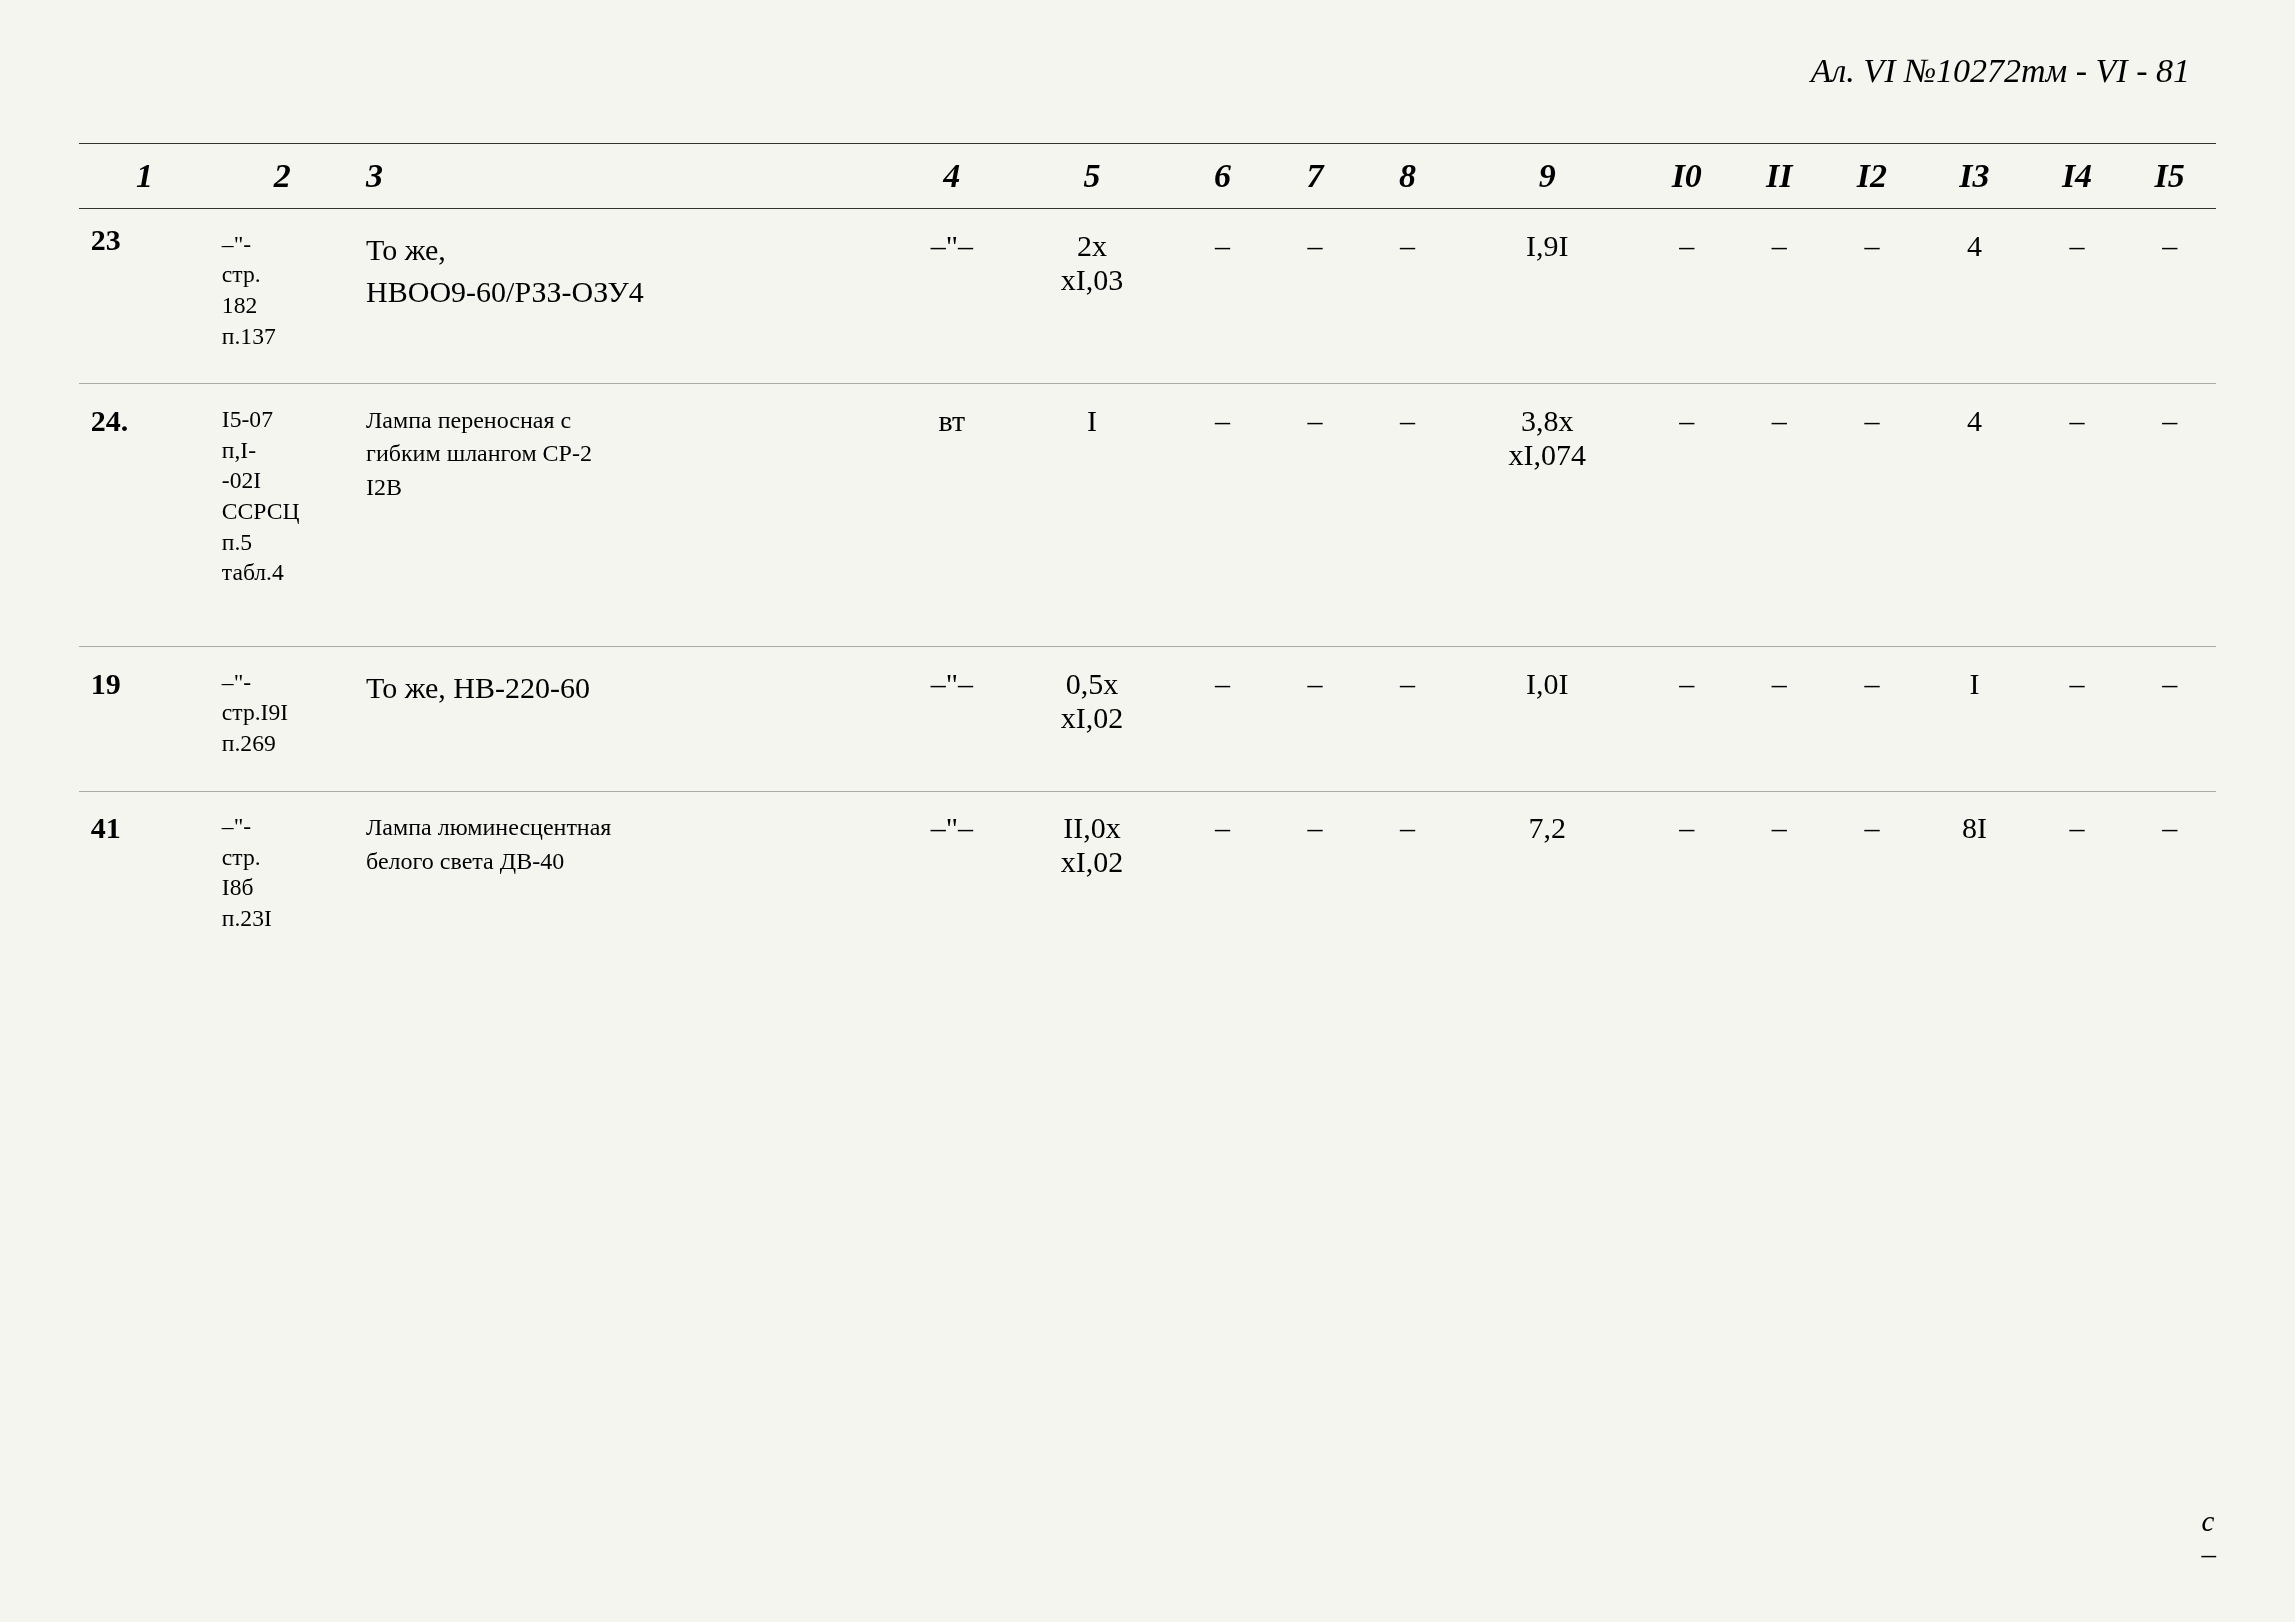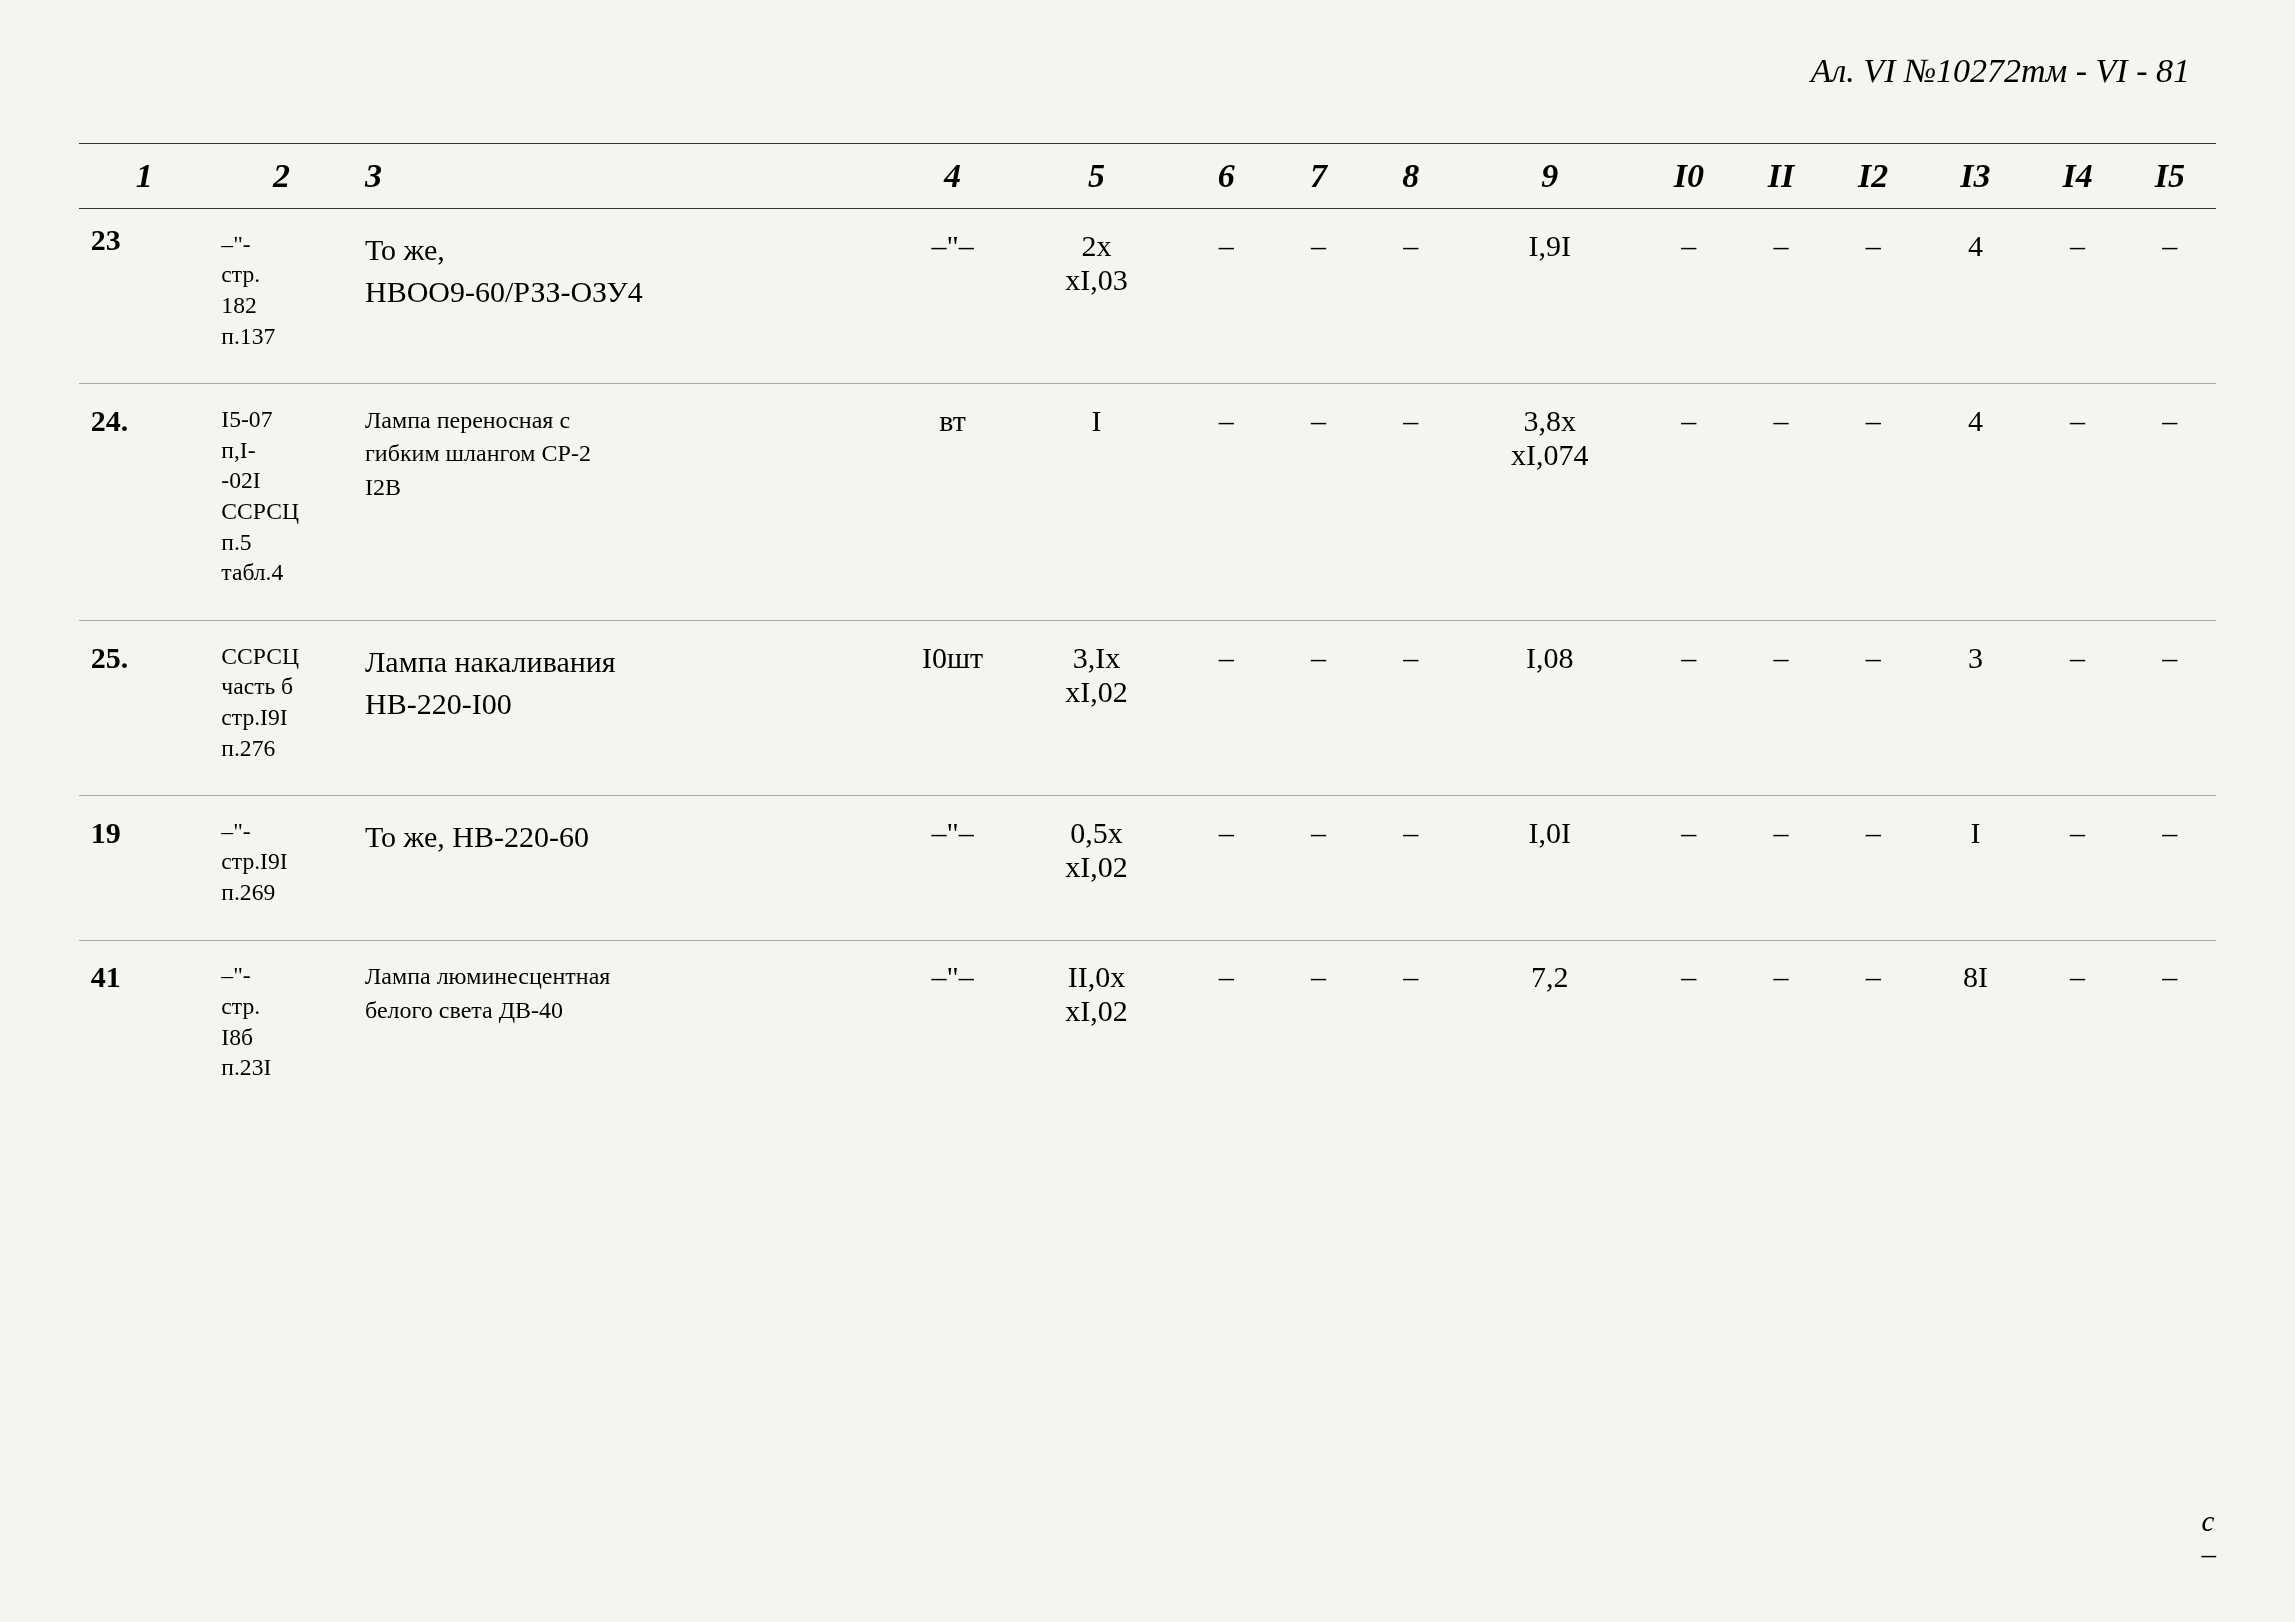--- a/index.html
+++ b/index.html
@@ -151,37 +151,20 @@
             <td class="col10 center dash" style="padding-top: 19.6px;">–</td>
             <td class="col11 center dash" style="padding-top: 19.6px;">–</td>
             <td class="col12 center dash" style="padding-top: 19.6px;">–</td>
             <td class="col13 center" style="padding-top: 19.6px;">4</td>
             <td class="col14 center dash" style="padding-top: 19.6px;">–</td>
             <td class="col15 center dash" style="padding-top: 19.6px;">–</td>
           </tr>
           <tr>
             <td colspan="15" style="height: 26px;"></td>
           </tr>
-          <tr style="border-top: 0.7px solid rgb(170, 170, 170);">
-            <td class="col1 row-num" style="font-weight: bold; padding-top: 19.6px;">25.</td>
-            <td class="col2 small-text" style="font-size: 23.6px; line-height: 1.3; padding-top: 19.6px;">ССРСЦ<br>часть б<br>стр.I9I<br>п.276</td>
-            <td class="col3" style="padding-top: 19.6px; font-size: 30px; line-height: 1.4;">Лампа накаливания<br>НВ-220-I00</td>
-            <td class="col4 center" style="padding-top: 19.6px;">I0шт</td>
-            <td class="col5 center" style="padding-top: 19.6px;">3,Iх<br>хI,02</td>
-            <td class="col6 center dash" style="padding-top: 19.6px;">–</td>
-            <td class="col7 center dash" style="padding-top: 19.6px;">–</td>
-            <td class="col8 center dash" style="padding-top: 19.6px;">–</td>
-            <td class="col9 center" style="padding-top: 19.6px;">I,08</td>
-            <td class="col10 center dash" style="padding-top: 19.6px;">–</td>
-            <td class="col11 center dash" style="padding-top: 19.6px;">–</td>
-            <td class="col12 center dash" style="padding-top: 19.6px;">–</td>
-            <td class="col13 center" style="padding-top: 19.6px;">3</td>
-            <td class="col14 center dash" style="padding-top: 19.6px;">–</td>
-            <td class="col15 center dash" style="padding-top: 19.6px;">–</td>
-          </tr>
           <tr>
             <td colspan="15" style="height: 26px;"></td>
           </tr>
           <tr style="border-top: 0.7px solid rgb(170, 170, 170);">
             <td class="col1 row-num" style="font-weight: bold; padding-top: 19.6px;">19</td>
             <td class="col2 small-text" style="font-size: 23.6px; line-height: 1.3; padding-top: 19.6px;">–"-<br>стр.I9I<br>п.269</td>
             <td class="col3" style="padding-top: 19.6px; font-size: 30px; line-height: 1.4;">То же, НВ-220-60</td>
             <td class="col4 center" style="padding-top: 19.6px;">–"–</td>
             <td class="col5 center" style="padding-top: 19.6px;">0,5х<br>хI,02</td>
             <td class="col6 center dash" style="padding-top: 19.6px;">–</td>

